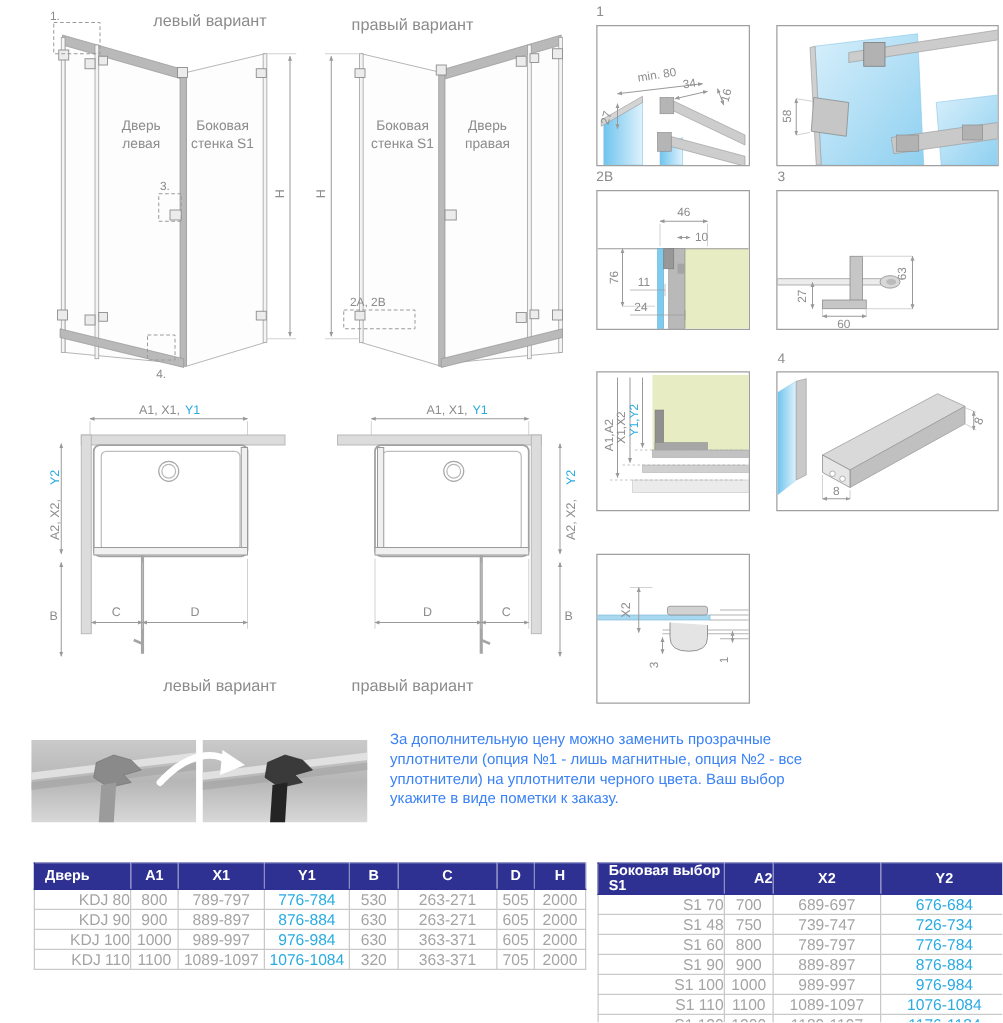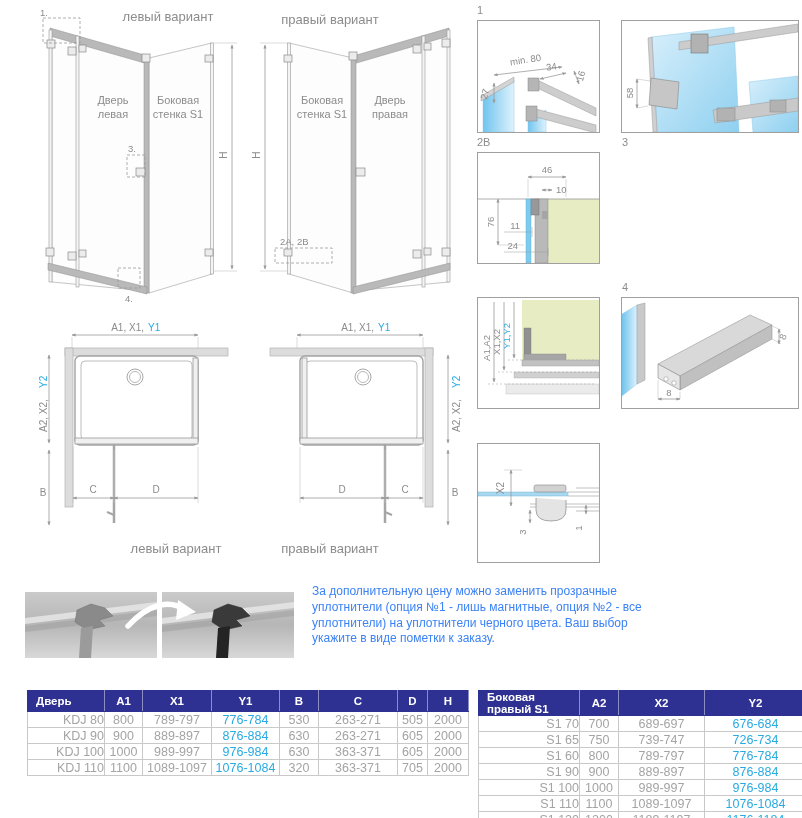--- a/index.html
+++ b/index.html
@@ -262,20 +262,39 @@
   <text class="lbl9" x="16" y="69" text-anchor="middle" transform="rotate(-90 16 69)">76</text>
   <text class="lbl9" x="42" y="76" text-anchor="end">11</text>
   <line x1="26" y1="79" x2="54" y2="79" stroke="#999" stroke-width=".5"></line>
         <line x1="54" y1="74" x2="54" y2="84" stroke="#999" stroke-width=".5"></line>
   <text class="lbl9" x="40" y="96" text-anchor="end">24</text>
   <line x1="26" y1="99" x2="70" y2="99" stroke="#999" stroke-width=".5"></line>
         <line x1="70" y1="95" x2="70" y2="103" stroke="#999" stroke-width=".5"></line>
 </svg>
 </div>
 
+<div class="panel" style="left:621px;top:152px;width:176px;height:110px">
+<svg width="176" height="110">
+  <rect x="0" y="70" width="88" height="5" fill="#ececec" stroke="#999" stroke-width=".6"></rect>
+  <ellipse cx="90" cy="72.5" rx="8" ry="5" fill="#d8d8d8" stroke="#888" stroke-width=".6"></ellipse>
+  <ellipse cx="91" cy="72.5" rx="4" ry="2.5" fill="#bbbbbb"></ellipse>
+  <rect x="58" y="52" width="10" height="37" fill="#c6c6c6" stroke="#888" stroke-width=".6"></rect>
+  <rect x="36" y="87" width="35" height="7" fill="#c6c6c6" stroke="#888" stroke-width=".6"></rect>
+  <line class="ext" x1="68" y1="52" x2="108" y2="52"></line>
+        <line class="ext" x1="71" y1="94" x2="108" y2="94"></line>
+  <line class="dim" x1="108" y1="52" x2="108" y2="94" marker-start="url(#arr)" marker-end="url(#arr)"></line>
+  <text class="lbl9" x="103" y="66" text-anchor="middle" transform="rotate(-90 103 66)">63</text>
+  <line class="dim" x1="28" y1="73" x2="28" y2="94" marker-start="url(#arr)" marker-end="url(#arr)"></line>
+  <text class="lbl9" x="23" y="84" text-anchor="middle" transform="rotate(-90 23 84)">27</text>
+  <line class="ext" x1="36" y1="94" x2="36" y2="100"></line>
+        <line class="ext" x1="71" y1="94" x2="71" y2="100"></line>
+  <line class="dim" x1="36" y1="100" x2="71" y2="100" marker-start="url(#arr)" marker-end="url(#arr)"></line>
+  <text class="lbl9" x="53" y="109" text-anchor="middle">60</text>
+</svg>
+</div>
 
 <div class="panel" style="left:477px;top:297px;width:121px;height:110px">
 <svg width="121" height="110">
   <rect x="44" y="2" width="77" height="60" fill="#e7ecc3"></rect>
   <rect x="46" y="30" width="7" height="32" fill="#909090" stroke="#777" stroke-width=".4"></rect>
   <rect x="46" y="56" width="42" height="7" fill="#a6a6a6" stroke="#888" stroke-width=".4"></rect>
   <rect x="44" y="62" width="77" height="6" fill="#c2c2c2" stroke="#999" stroke-width=".4"></rect>
   <rect x="36" y="74" width="85" height="6" fill="#d0d0d0" stroke="#aaa" stroke-width=".4"></rect>
   <rect x="28" y="86" width="93" height="10" fill="#ebebeb" stroke="#bbb" stroke-width=".4"></rect>
   <line x1="10" y1="86" x2="118" y2="86" stroke="#b0b0b0" stroke-width=".6" stroke-dasharray="2,2"></line>
@@ -408,35 +427,35 @@
           <td class="">320</td>
           <td class="">363-371</td>
           <td class="">705</td>
           <td class="">2000</td>
         </tr>
       </tbody>
     </table>
 <table id="wall-table">
       <thead>
         <tr>
-          <th class="first" style="width: 92px;">Боковая правый S1</th>
-          <th style="width: 38px;">A2</th>
+          <th class="first" style="width: 92px;">Боковая выбор S1</th>
+          <th style="width: 38px; text-align: right;">A2</th>
           <th style="width: 85px;">X2</th>
           <th style="width: 101px;">Y2</th>
         </tr>
       </thead>
       <tbody>
         <tr>
           <td class="first ">S1 70</td>
           <td class="">700</td>
           <td class="">689-697</td>
           <td class="blue">676-684</td>
         </tr>
         <tr>
-          <td class="first ">S1 65</td>
+          <td class="first ">S1 48</td>
           <td class="">750</td>
           <td class="">739-747</td>
           <td class="blue">726-734</td>
         </tr>
         <tr>
           <td class="first ">S1 60</td>
           <td class="">800</td>
           <td class="">789-797</td>
           <td class="blue">776-784</td>
         </tr>

